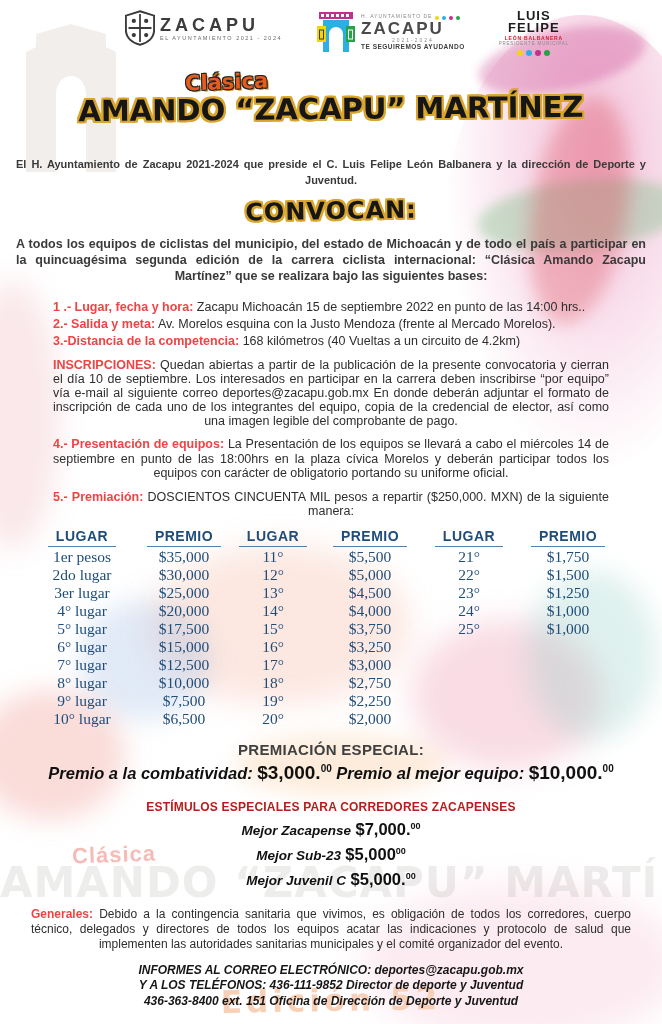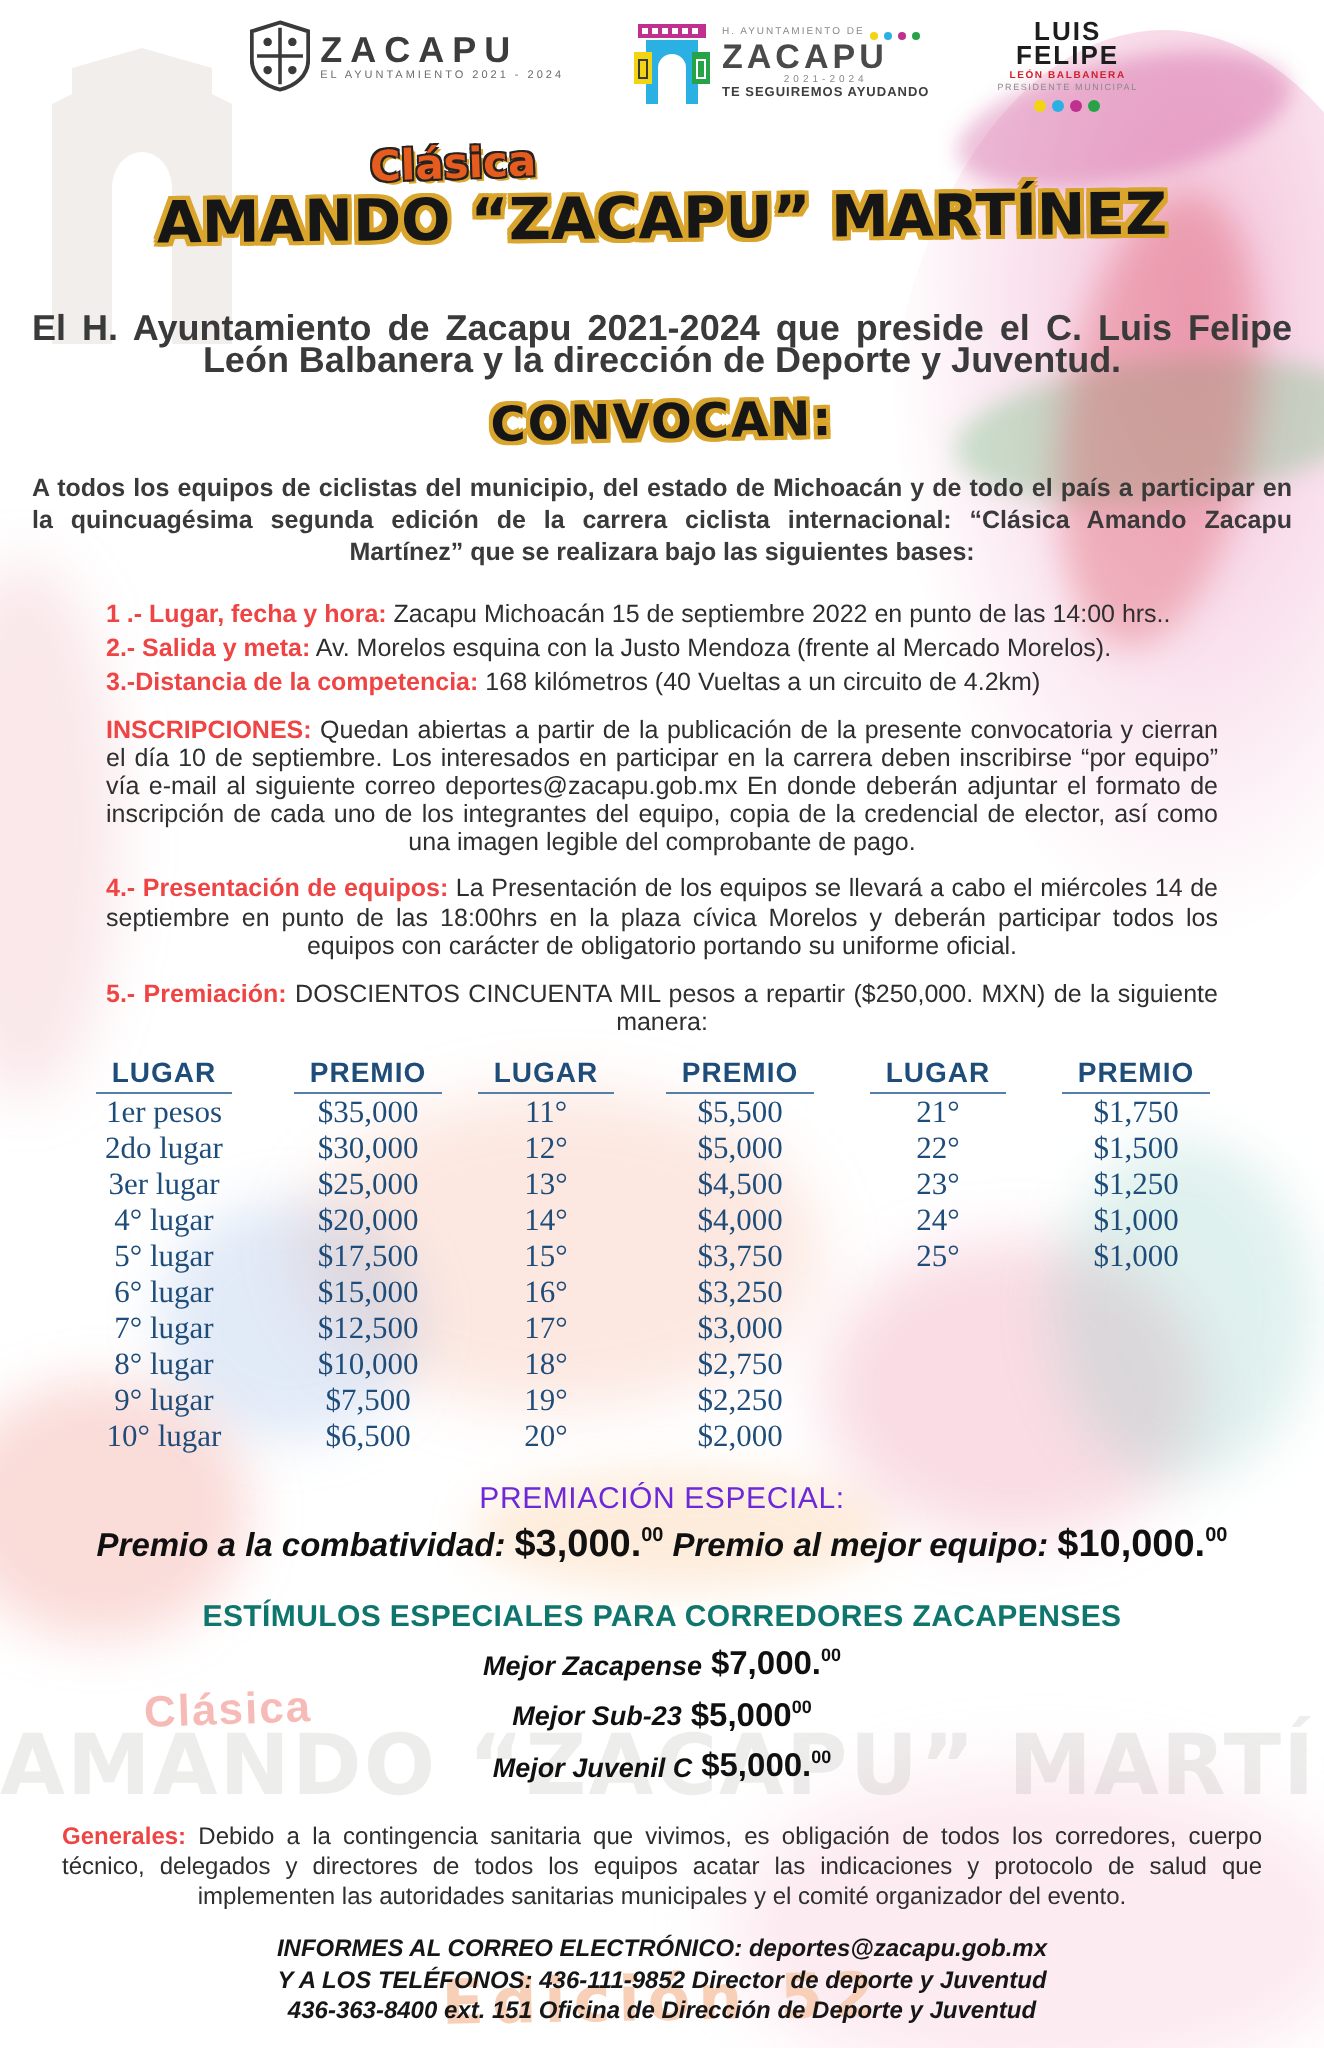--- a/index.html
+++ b/index.html
@@ -54,45 +54,45 @@
   .dot.sm{width:4px;height:4px;}
   .d-y{background:#f2d411;} .d-c{background:#2bb0e3;} .d-m{background:#c0308f;} .d-g{background:#27a347;}
   .title-block{text-align:center;margin-top:8px;}
   .clasica{display:inline-block;font-family:"DejaVu Sans", sans-serif;font-weight:bold;font-size:21px;
      color:#e55c1e;transform:translateX(-104px) rotate(-2deg);
      text-shadow:-1px -1px 0 #26221f,1px -1px 0 #26221f,-1px 1px 0 #26221f,1px 1px 0 #26221f,2px 2px 0 #d9a52c;}
   .main-title,.convocan{font-family:"DejaVu Sans", sans-serif;font-weight:bold;color:#161616;
      text-shadow:-2px -2px 0 #d9a52c,2px -2px 0 #d9a52c,-2px 2px 0 #d9a52c,2px 2px 0 #d9a52c,
                  -2px 0 0 #d9a52c,2px 0 0 #d9a52c,0 -2px 0 #d9a52c,0 2px 0 #d9a52c;}
   .main-title{font-size:29px;margin-top:-2px;letter-spacing:0;transform:rotate(-.5deg);}
-  .intro{width:630px;margin:30px auto 0;font-size:18px;font-weight:bold;color:#3a3a3a;
+  .intro{width:630px;margin:30px auto 0;font-size:11px;font-weight:bold;color:#3a3a3a;
      text-align:justify;text-align-last:center;line-height:16px;}
   .convocan{text-align:center;font-size:24px;margin-top:9px;letter-spacing:1px;transform:rotate(-1deg);}
   .call{width:630px;margin:11px auto 0;font-size:12.5px;font-weight:bold;color:#3a3a3a;
      text-align:justify;text-align-last:center;line-height:16px;}
   .bases{width:556px;margin:15px auto 0;font-size:12.5px;line-height:16px;}
   .bases .item{margin-bottom:1px;}
   .jblock{width:556px;margin:9px auto 0;font-size:12.5px;line-height:14px;
      text-align:justify;text-align-last:center;}
   .jblock.sp{line-height:14.5px;}
   b{color:#ef4444;}
   
   .ptable{width:596px;margin:9px auto 0;display:grid;
      grid-template-columns:98px 106px 72px 122px 76px 122px;
      color:#1f4d7a;text-align:center;}
   .pt-h{font-weight:bold;font-size:14px;letter-spacing:.5px;padding-bottom:1px;}
   .pt-h span{display:inline-block;border-bottom:1.5px solid #557ea8;padding:0 8px 2px 8px;}
   .pt-c{font-family:"Liberation Serif", serif;font-size:15.5px;line-height:18px;}
   
-  .prem-h{margin-top:13px;text-align:center;font-weight:normal;font-size:15px;letter-spacing:.3px;color:#6d28d9;}
+  .prem-h{margin-top:13px;text-align:center;font-weight:bold;font-size:15px;letter-spacing:.3px;color:#404040;}
   .prem-line{margin-top:4px;text-align:center;color:#101010;}
   .prem-line .lbl{font-style:italic;font-weight:bold;font-size:16.5px;}
   .prem-line .amt{font-weight:bold;font-size:19px;}
   .prem-line sup{font-size:10px;font-weight:bold;}
-  .est-h{margin-top:16px;text-align:center;font-weight:bold;font-size:15px;color:#0f766e;letter-spacing:.2px;}
+  .est-h{margin-top:16px;text-align:center;font-weight:bold;font-size:12px;color:#b91c1c;letter-spacing:.2px;}
   .est-line{text-align:center;margin-top:6px;color:#101010;}
   .est-line .lbl{font-style:italic;font-weight:bold;font-size:13.5px;}
   .est-line .amt{font-weight:bold;font-size:16.5px;}
   .est-line sup{font-size:9px;font-weight:bold;}
   .generales{width:600px;margin:18px auto 0;font-size:12px;line-height:15px;
      text-align:justify;text-align-last:center;}
   .informes{margin-top:11px;text-align:center;font-weight:bold;font-style:italic;font-size:12px;
      line-height:15.5px;color:#161616;}
 </style>
 </head>

